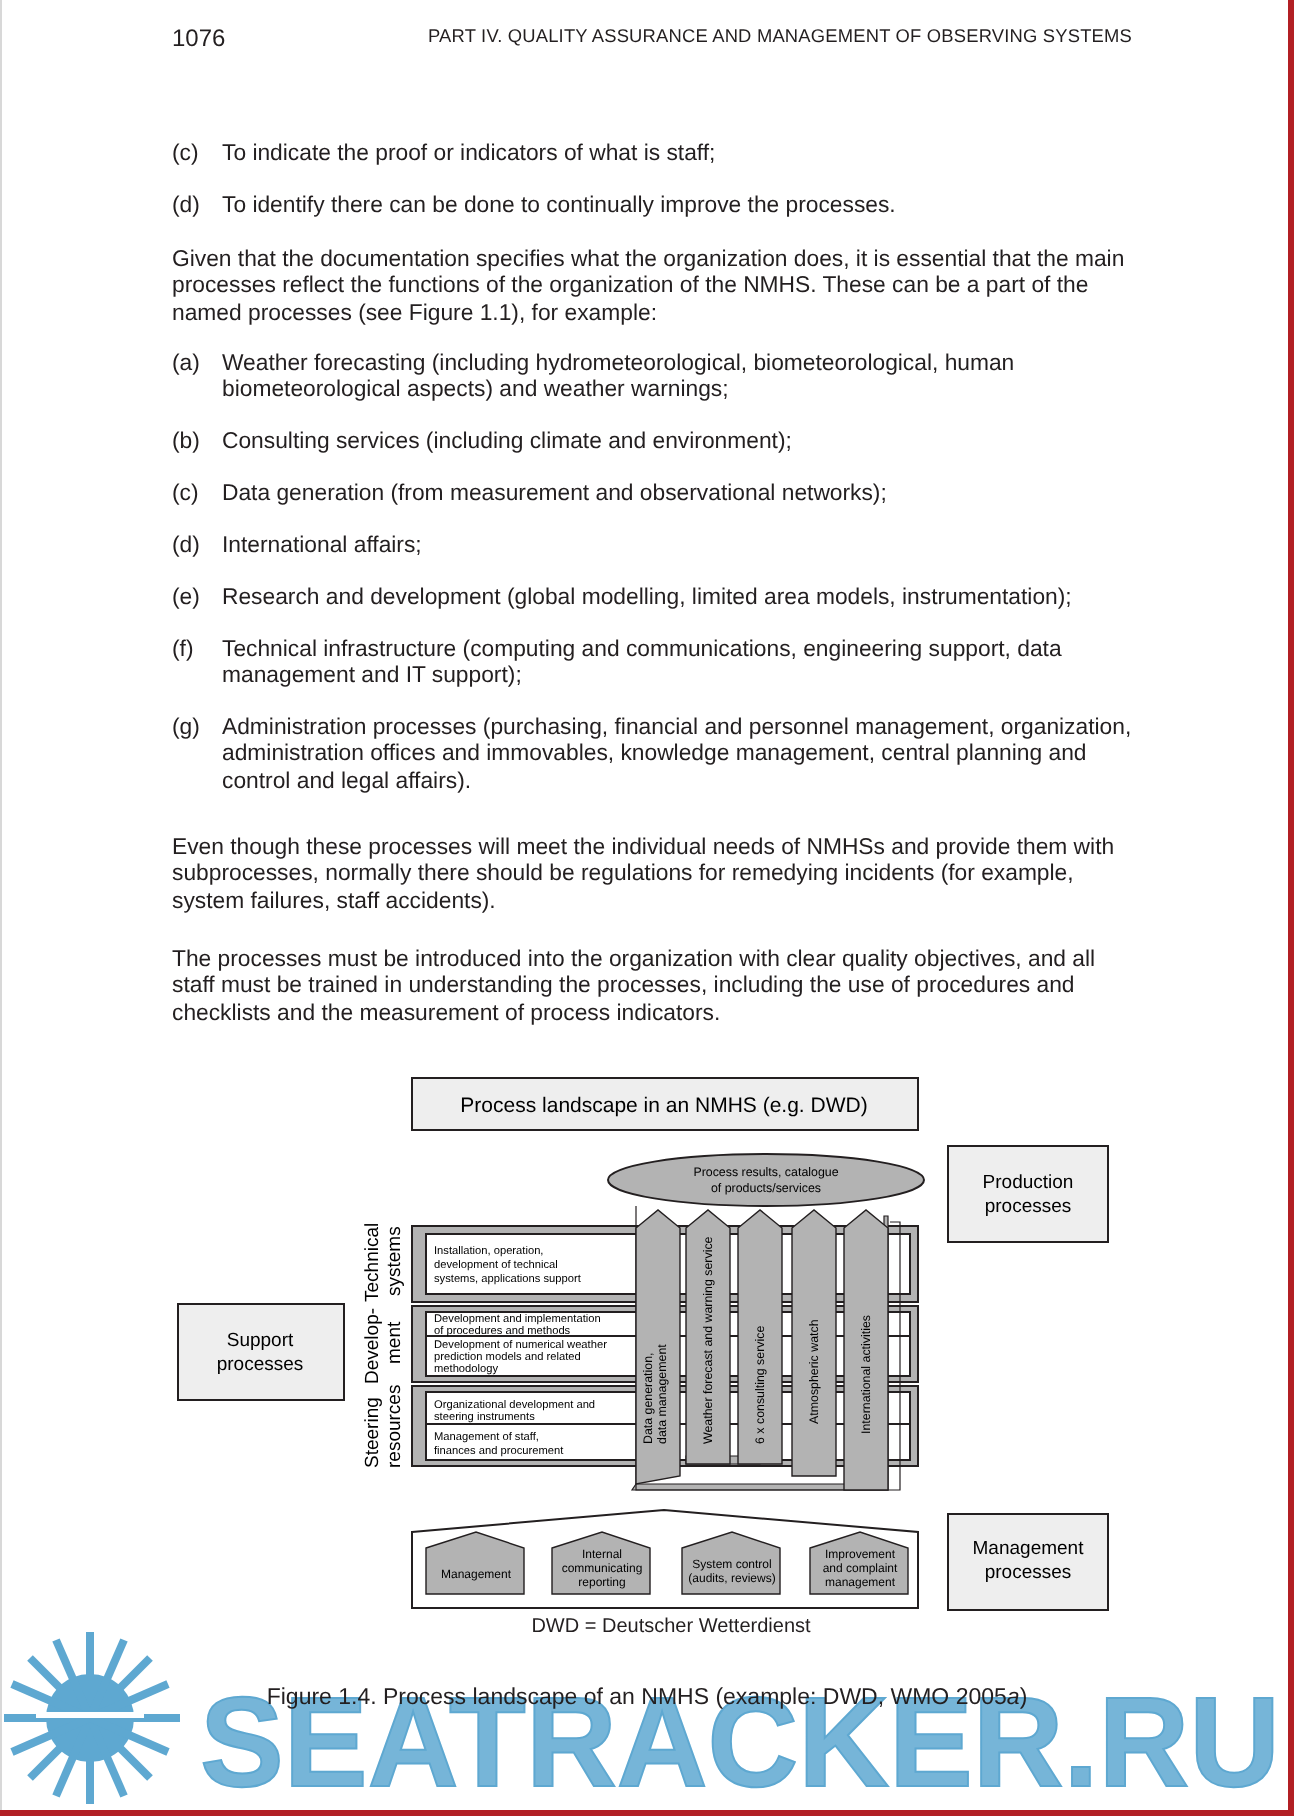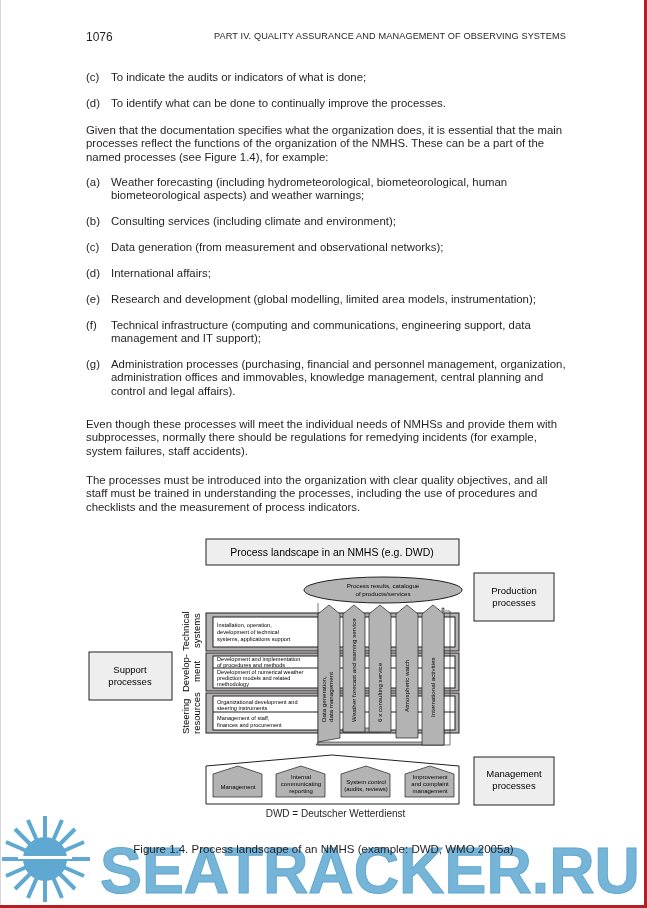--- a/index.html
+++ b/index.html
@@ -1,21 +1,21 @@
 <!DOCTYPE html>
 <html><head>
 <meta charset="utf-8">
 <style>
   html, body { margin:0; padding:0; }
   body { width:647px; height:908px; background:#fff; position:relative; overflow:hidden;
          font-family:"Liberation Sans", sans-serif; color:#231f20; }
   .frame-r { position:absolute; right:0; top:0; width:3px; height:908px; background:#b21f24; }
   .frame-b { position:absolute; left:0; bottom:0; width:647px; height:3px; background:#b21f24; }
   .frame-l { position:absolute; left:0; top:0; width:1px; height:908px; background:#d8d8d8; }
-  .header { position:absolute; top:30px; left:86px; width:480px; height:16px; font-size:11.5px; }
+  .header { position:absolute; top:12px; left:86px; width:480px; height:16px; font-size:11.5px; }
   .pagenum { position:absolute; left:0; top:0; font-size:12px; }
   .runhead { position:absolute; left:80px; top:1px; font-size:9.2px; letter-spacing:0.1px;padding-left:48px; }
   .body-text { position:absolute; left:86px; width:480px; font-size:11.4px; line-height:13.4px; }
   .item { position:absolute; left:86px; width:480px; font-size:11.4px; line-height:13.4px; }
   .item .lbl { position:absolute; left:0; top:0; }
   .item .txt { position:absolute; left:25px; top:0; width:455px; }
   svg text { font-family:"Liberation Sans", sans-serif; }
   .caption { position:absolute; top:843px; left:0; width:647px; text-align:center; font-size:11.5px; }
   .dwd { position:absolute; top:808px; left:12px; width:647px; text-align:center; font-size:10px; }
   .wm { position:absolute; left:0; top:812px; width:647px; height:92px; pointer-events:none; }
@@ -27,28 +27,28 @@
 <div class="frame-r"></div>
 <div class="frame-b"></div>
 
 <div class="header">
   <span class="pagenum">1076</span>
   <span class="runhead">PART IV. QUALITY ASSURANCE AND MANAGEMENT OF OBSERVING SYSTEMS</span>
 </div>
 
 <div class="item" style="top:71px">
   <span class="lbl">(c)</span>
-  <span class="txt">To indicate the audits or indicators of what is done;</span>
+  <span class="txt">To indicate the proof or indicators of what is staff;</span>
 </div>
 <div class="item" style="top:97px">
   <span class="lbl">(d)</span>
-  <span class="txt">To identify what can be done to continually improve the processes.</span>
-</div>
-
-<div class="body-text" style="top:124px">Given that the documentation specifies what the organization does, it is essential that the main processes reflect the functions of the organization of the NMHS. These can be a part of the named processes (see Figure 1.4), for example:</div>
+  <span class="txt">To identify there can be done to continually improve the processes.</span>
+</div>
+
+<div class="body-text" style="top:124px">Given that the documentation specifies what the organization does, it is essential that the main processes reflect the functions of the organization of the NMHS. These can be a part of the named processes (see Figure 1.1), for example:</div>
 
 <div class="item" style="top:176px">
   <span class="lbl">(a)</span>
   <span class="txt">Weather forecasting (including hydrometeorological, biometeorological, human biometeorological aspects) and weather warnings;</span>
 </div>
 <div class="item" style="top:215px">
   <span class="lbl">(b)</span>
   <span class="txt">Consulting services (including climate and environment);</span>
 </div>
 <div class="item" style="top:241px">

